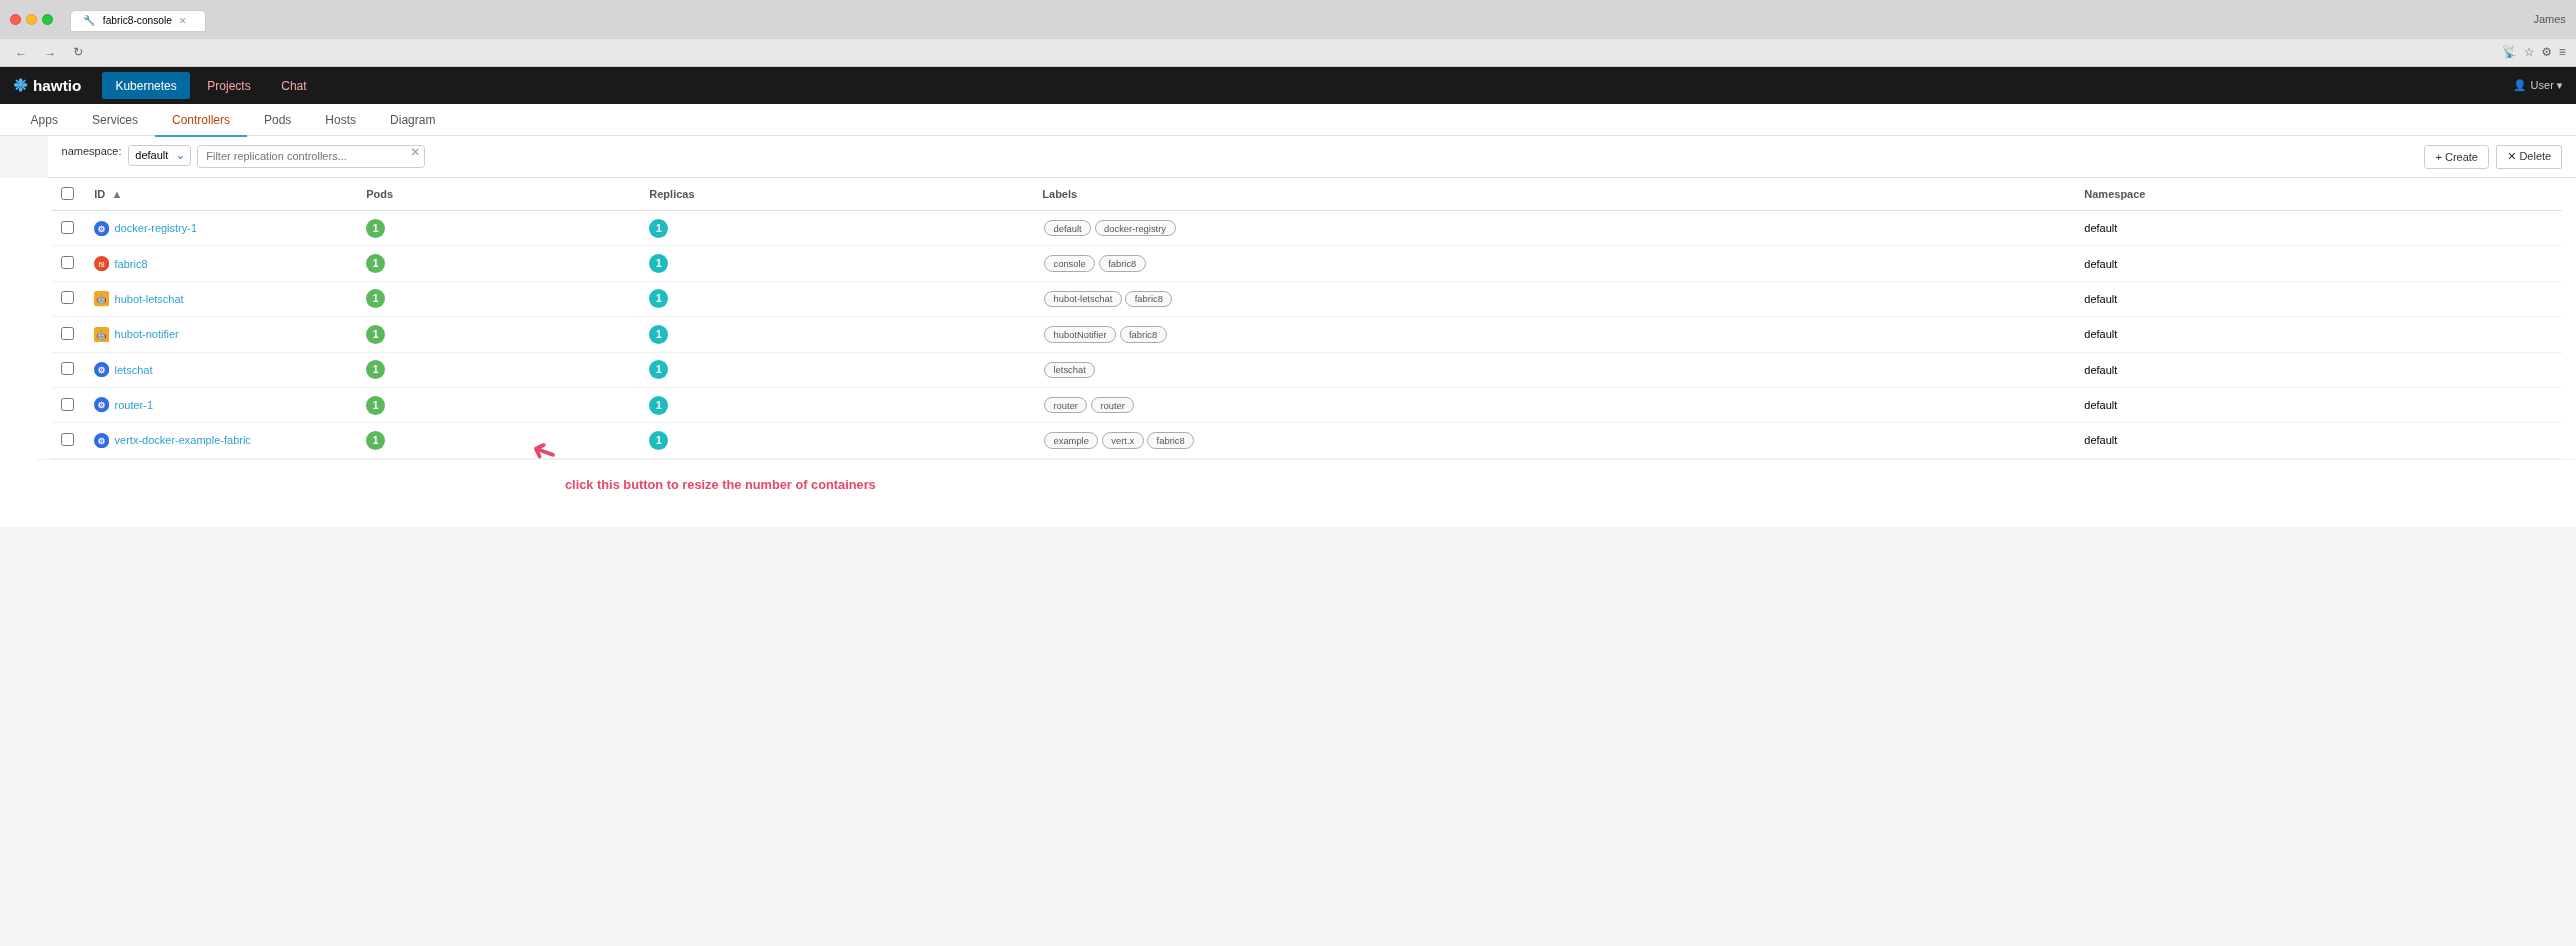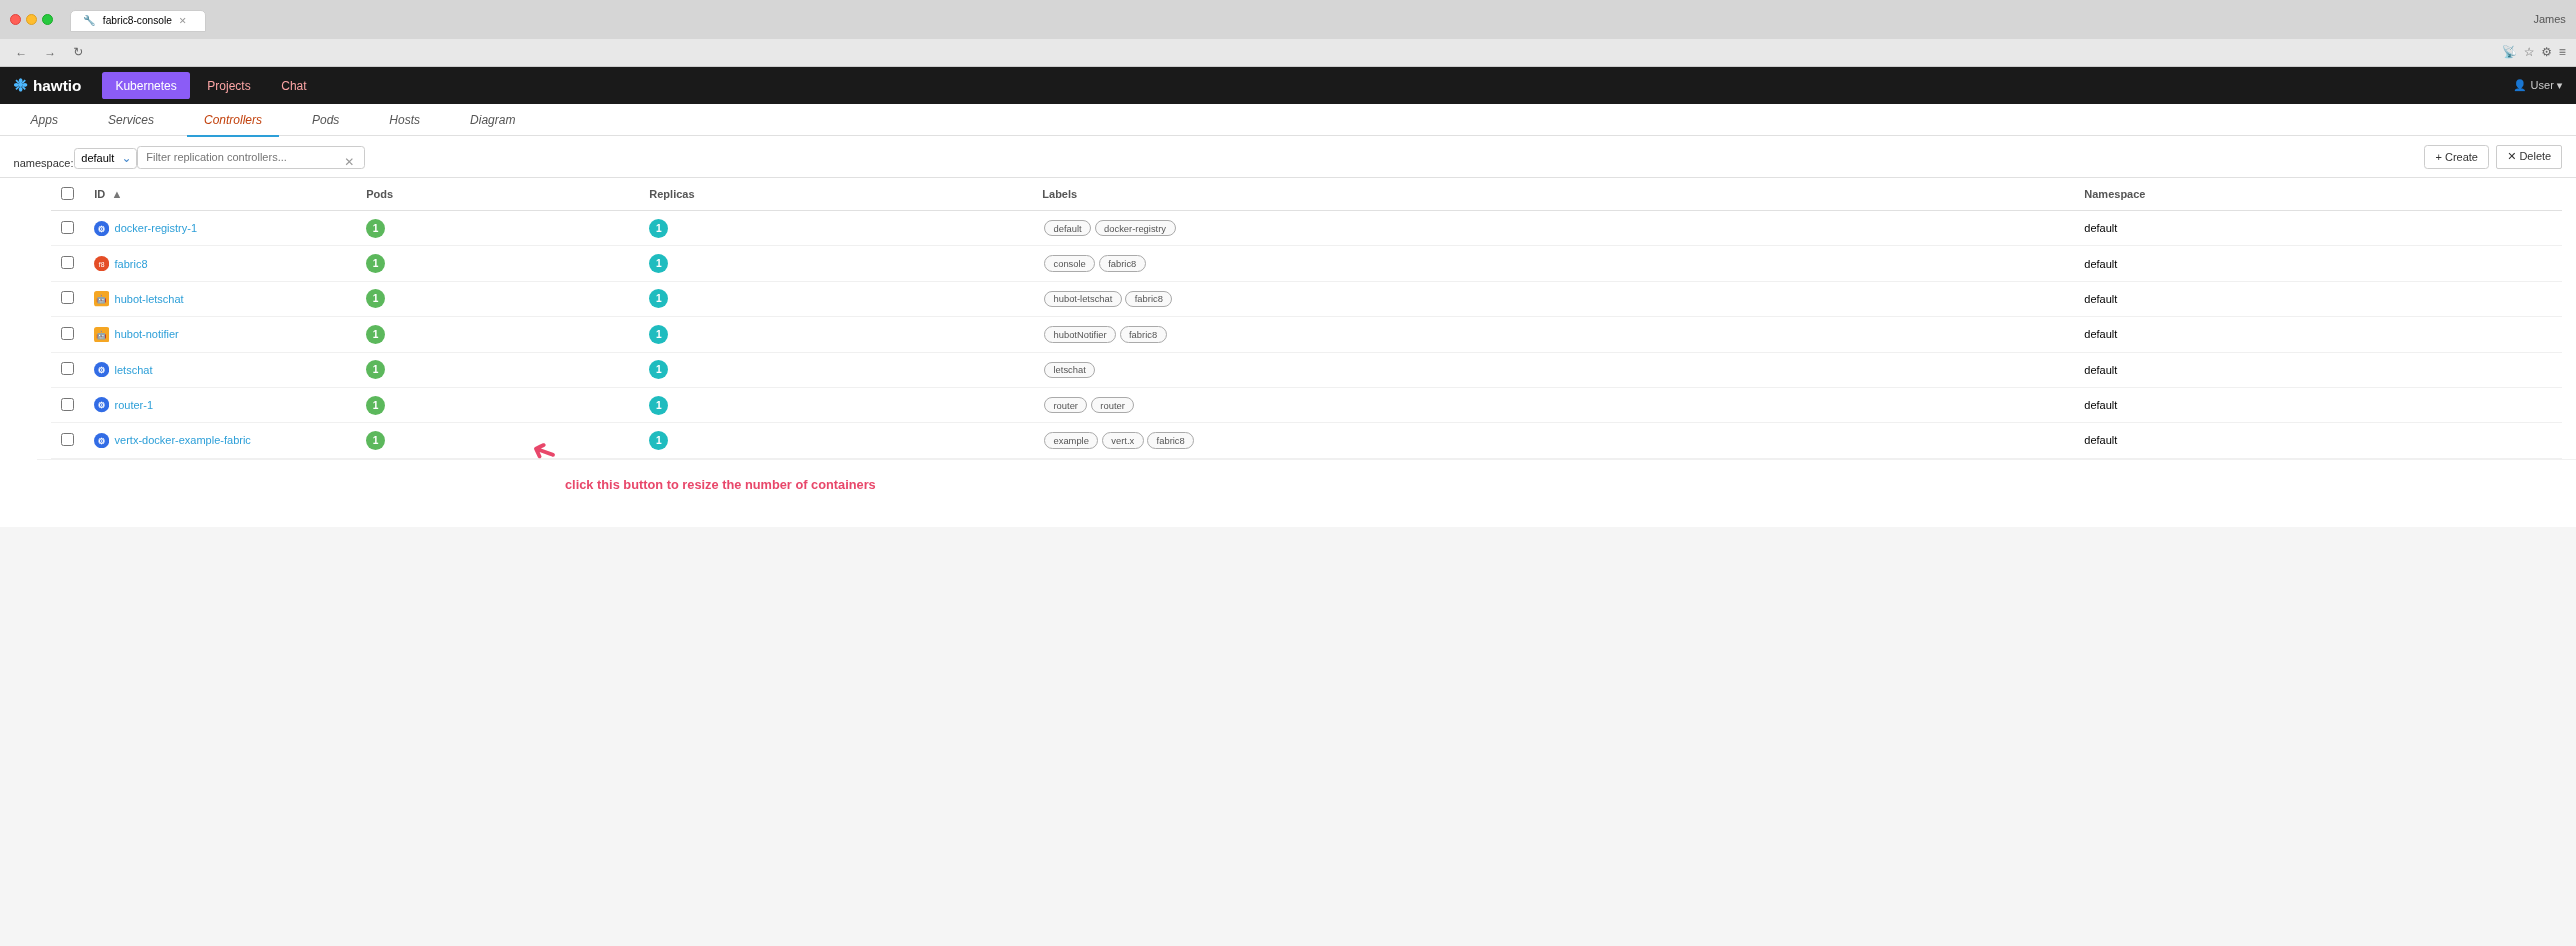--- a/index.html
+++ b/index.html
@@ -20,30 +20,30 @@
     .nav-btn { background: none; border: none; cursor: pointer; color: #666; font-size: 12px; padding: 1.7px 5.1px; }
     .address-input { flex: 1; background: #fff; border: 0.9px solid #ccc; border-radius: 3.4px; padding: 3.4px 8.5px; font-size: 10.2px; color: #333; }
     .browser-icons { display: flex; gap: 6.8px; color: #666; font-size: 12px; margin-left: auto; }
 
     
     .app-header { background: #1a1a1a; display: flex; align-items: center; padding: 0 13.6px; height: 37px; }
     .hawtio-logo { color: #fff; font-size: 15.3px; font-weight: bold; margin-right: 20.4px; display: flex; align-items: center; gap: 5.1px; }
     .hawtio-logo-icon { color: #4db8ff; font-size: 17px; }
     .main-nav { display: flex; gap: 3.4px; flex: 1; }
     .main-nav-item { color: #fca5a5; padding: 6.8px 13.6px; cursor: pointer; font-size: 12px; border-radius: 2.6px; }
-    .main-nav-item.active { background: #8b5cf6; color: #fff; }
+    .main-nav-item.active { background: #0369a1; color: #fff; }
     .header-right { margin-left: auto; color: #ccc; font-size: 11px; display: flex; align-items: center; gap: 3.4px; cursor: pointer; }
 
     
-    .sub-nav { background: #fff; border-bottom: 1.7px solid #e0e0e0; padding: 0 13.6px; display: flex; gap: 16px; font-style: italic; }
+    .sub-nav { background: #fff; border-bottom: 1.7px solid #e0e0e0; padding: 0 13.6px; display: flex; gap: 0; }
     .sub-nav-item { padding: 8.5px 17px; color: #555; cursor: pointer; font-size: 12px; border-bottom: 2.6px solid transparent; margin-bottom: -1.7px; }
     .sub-nav-item.active { color: #c2410c; border-bottom: 2.6px solid #2d9fd8; font-weight: 500; }
 
     
-    .toolbar { background: #fff; padding: 8.5px 13.6px; display: flex; align-items: flex-end; gap: 0; border-bottom: 0.9px solid #e0e0e0; }
+    .toolbar { background: #fff; padding: 8.5px 13.6px; display: flex; align-items: flex-start; gap: 6px; border-bottom: 0.9px solid #e0e0e0; margin-left: 48px; }
     .namespace-label { font-size: 11px; color: #333; }
     .namespace-select { border: 0.9px solid #ccc; border-radius: 3.4px; padding: 3.4px 20.4px 3.4px 6.8px; font-size: 11px; background: #fff; appearance: none; -webkit-appearance: none; cursor: pointer; }
     .select-wrapper { position: relative; display: inline-block; }
     .select-wrapper::after { content: '⌄'; position: absolute; right: 5.1px; top: 50%; transform: translateY(-50%); pointer-events: none; color: #4488cc; font-size: 12px; }
     .filter-input { border: 0.9px solid #ccc; border-radius: 3.4px; padding: 4.3px 8.5px; font-size: 11px; width: 228px; color: #999; }
     .filter-clear { color: #999; cursor: pointer; margin-left: -20.4px; font-size: 12px; }
     .toolbar-right { margin-left: auto; display: flex; gap: 6.8px; }
     .btn-create { background: #fff; border: 0.9px solid #ccc; border-radius: 3.4px; padding: 4.3px 10.2px; font-size: 11px; cursor: pointer; color: #333; }
     .btn-delete { background: #fff; border: 0.9px solid #ccc; border-radius: 2px; padding: 4.3px 10.2px; font-size: 11px; cursor: pointer; color: #333; }
 

